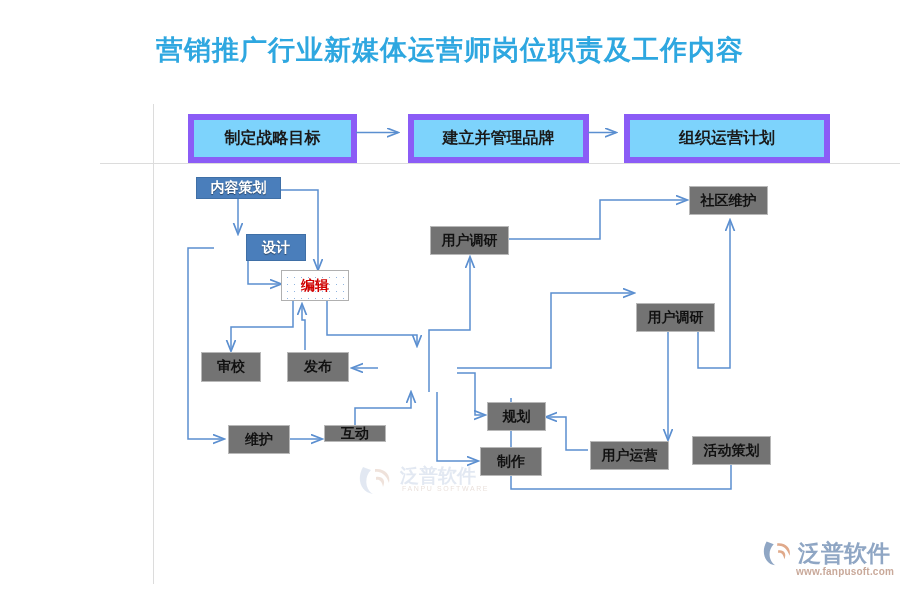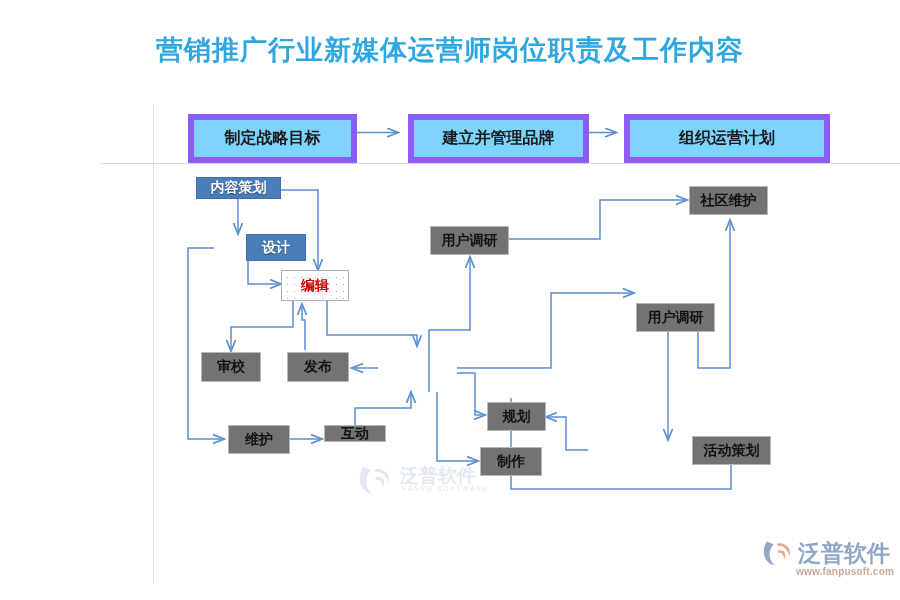--- a/index.html
+++ b/index.html
@@ -183,20 +183,21 @@
   <div class="node white" style="left:430px;top:226px;width:79px;height:29px;">用户调研</div>
 
   <div class="node white" style="left:689px;top:186px;width:79px;height:29px;">社区维护</div>
 
   <div class="node white" style="left:636px;top:279px;width:79px;height:29px;margin-top:24px;">用户调研</div>
 
   <div class="node white" style="left:487px;top:402px;width:59px;height:29px;">规划</div>
 
   <div class="node white" style="left:480px;top:447px;width:62px;height:29px;">制作</div>
 
+  <div class="node white" style="left:590px;top:441px;width:79px;height:29px;">用户运营</div>
 
   <div class="node white" style="left:692px;top:436px;width:79px;height:29px;">活动策划</div>
 
   <div id="wm-center">
     <svg class="mark-svg" width="38" height="34" viewBox="0 0 38 34" xmlns="http://www.w3.org/2000/svg">
       <path d="M5,4 C-2,16 3,30 15,31 C7,26 6,14 13,7 Z" fill="#b9c8df"></path>
       <path d="M17,6 C27,5 33,12 31,20 C28,11 22,8 17,9 Z" fill="#d9b9a7"></path>
       <path d="M18,14 C25,13 28,18 25,24 C24,18 21,16 18,17 Z" fill="#d9b9a7"></path>
     </svg>
     <div class="wm-cn">泛普软件</div>

